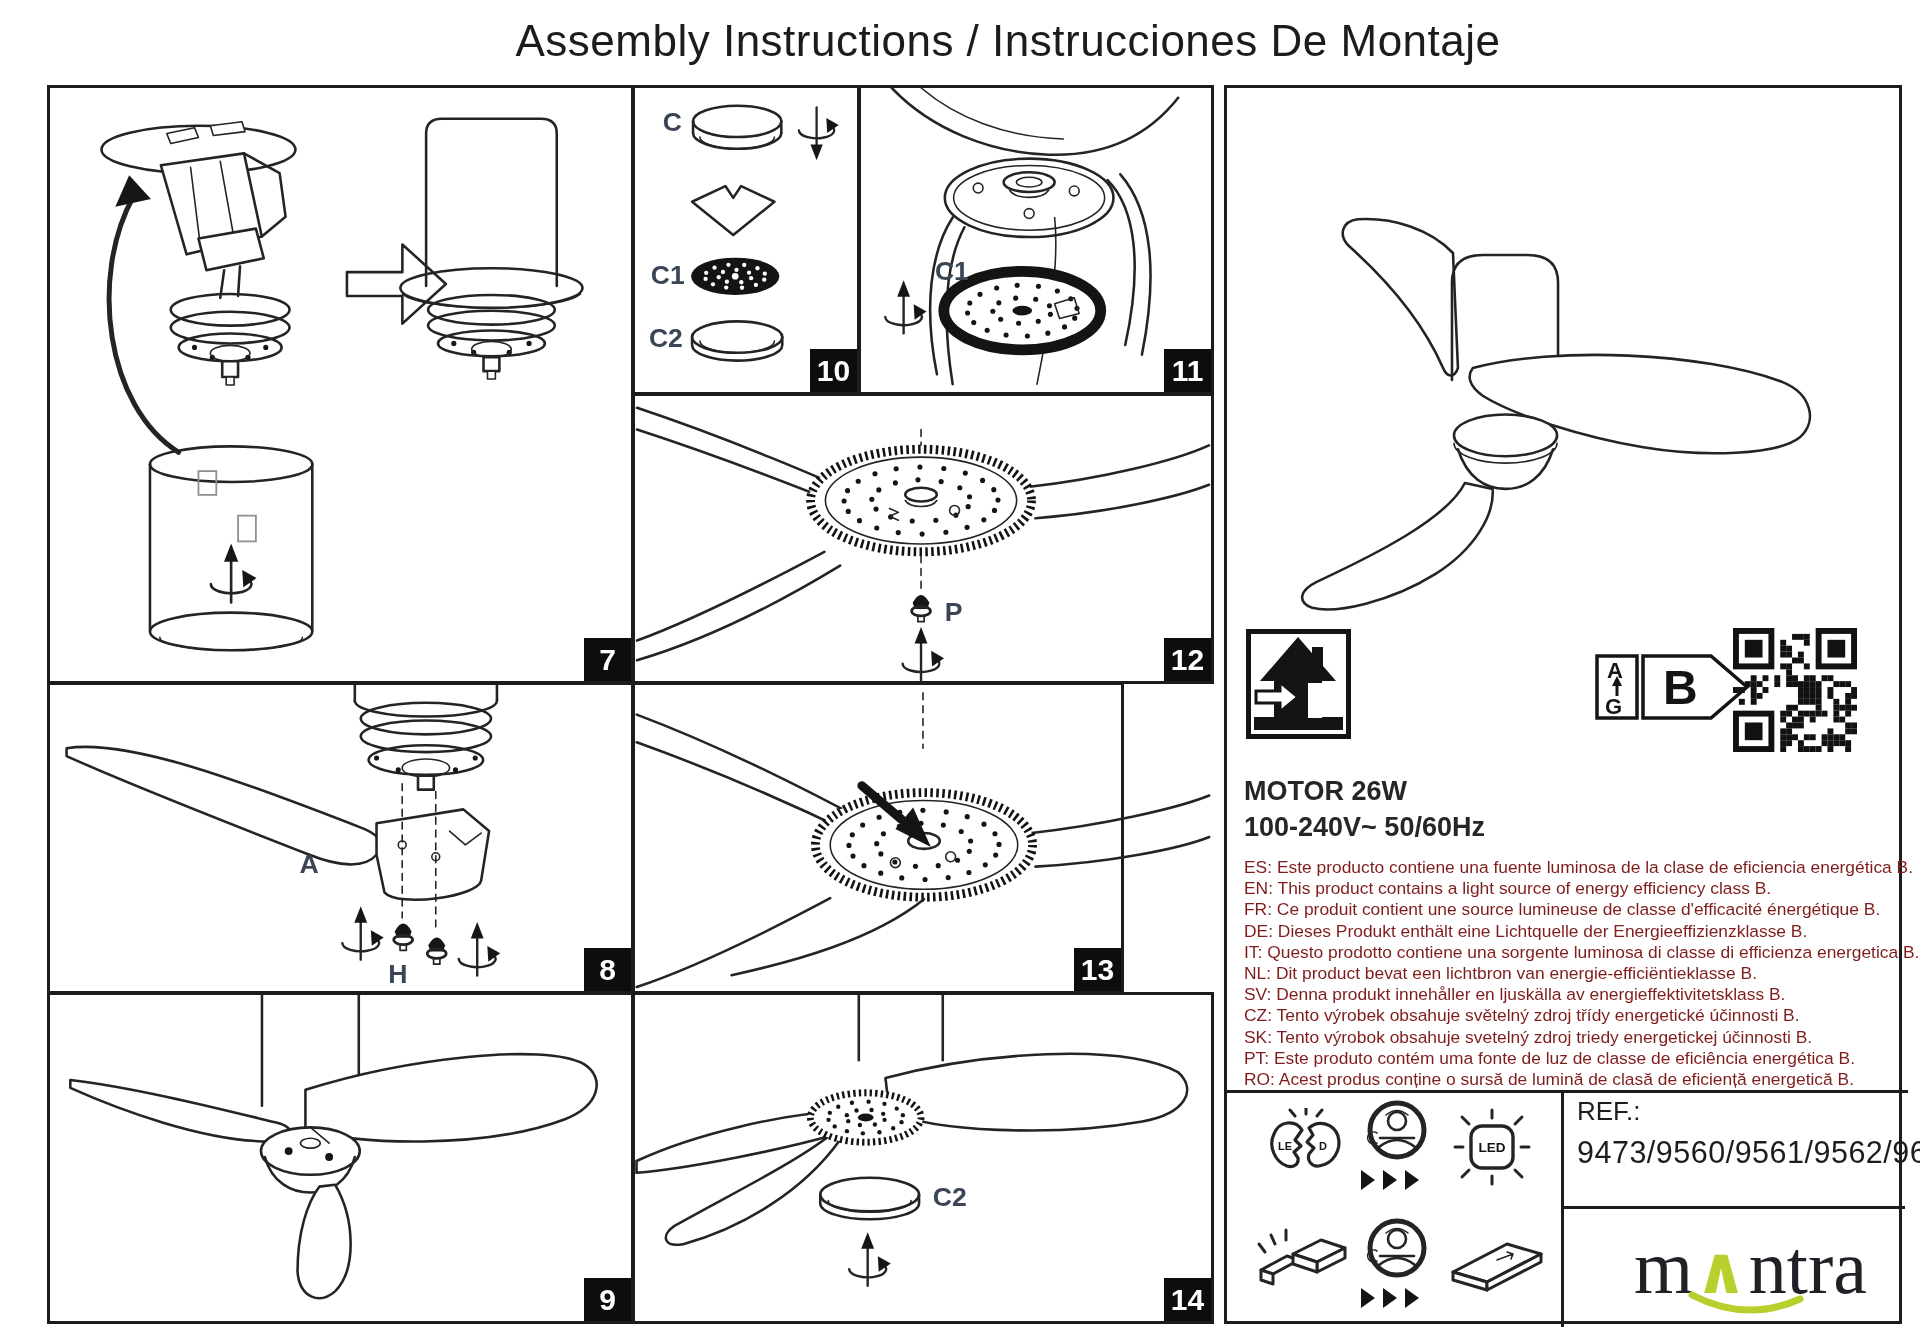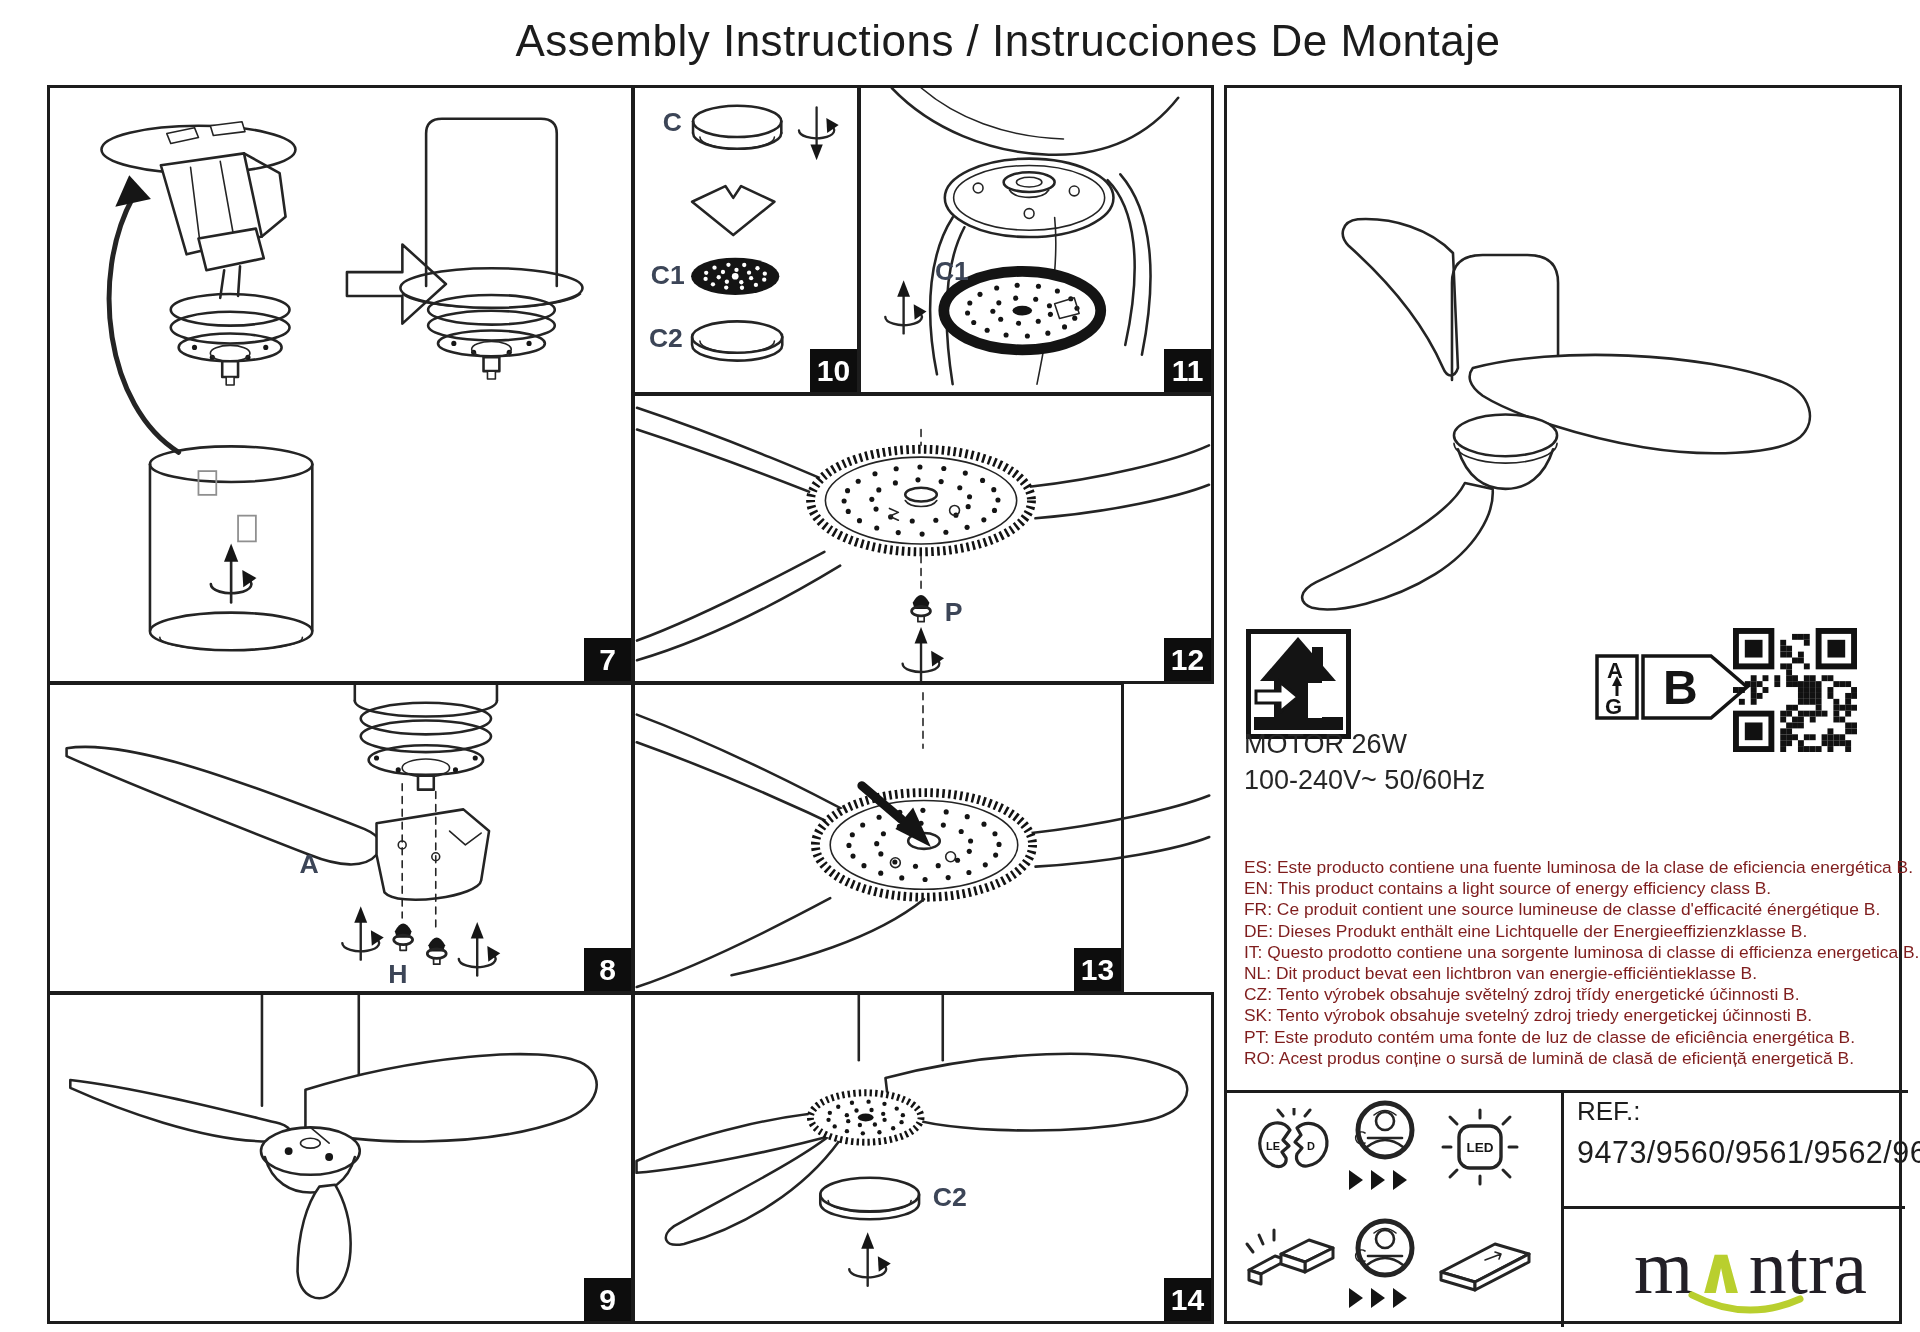--- a/index.html
+++ b/index.html
@@ -11,34 +11,34 @@
   svg{display:block;}
   .ln{fill:none;stroke:#242424;stroke-width:2.6;stroke-linecap:round;stroke-linejoin:round;}
   .lnf{fill:#ffffff;stroke:#242424;stroke-width:2.6;stroke-linecap:round;stroke-linejoin:round;}
   .thin{stroke-width:1.6;}
   .dash{stroke-dasharray:7 6;}
   .dotrim{fill:none;stroke:#131313;stroke-width:9;stroke-dasharray:2.6 3.4;}
   .dotrim7{fill:none;stroke:#131313;stroke-width:7;stroke-dasharray:2.4 3.2;}
   .lbl{fill:#3c4557;font-family:"Liberation Sans",sans-serif;font-weight:700;font-size:27px;}
   .grayln{fill:none;stroke:#8f8f8f;stroke-width:1.8;}
   
-  .rc-specs{position:absolute;left:17px;top:638px;font-size:27px;line-height:36px;color:#262626;}
+  .rc-specs{position:absolute;left:17px;top:685px;font-size:27px;line-height:36px;color:#262626;font-weight:bold;}
   .rc-langs{position:absolute;left:17px;top:769px;width:648px;font-size:17.4px;line-height:21.2px;color:#7f1d1d;}
   .rc-langs .row{white-space:nowrap;}
   .rc-div-h{position:absolute;left:-3px;top:1002px;width:684px;height:0;border-top:3px solid #1c1c1c;}
   .rc-div-v{position:absolute;left:334px;top:1002px;height:237px;width:0;border-left:3px solid #1c1c1c;}
   .rc-div-h2{position:absolute;left:334px;top:1118px;width:344px;height:0;border-top:3px solid #1c1c1c;}
   .ref-zone{position:absolute;left:350px;top:1008px;color:#1d1d1d;}
   .ref-label{font-size:26px;}
   .ref-nums{font-size:30.5px;margin-top:8px;letter-spacing:.5px;}
   .brand-zone{position:absolute;left:353px;top:1118px;width:341px;height:121px;display:flex;align-items:center;justify-content:center;}
   .brand{position:relative;font-family:"Liberation Serif",serif;font-size:76px;color:#221f26;line-height:1;}
   .brand .caret{color:#b9cf2e;font-family:"DejaVu Sans",sans-serif;font-size:66px;font-weight:700;padding:0 1px;}
   .brand svg.smile{position:absolute;left:52px;top:62px;}
-  .icons-zone{position:absolute;left:0;top:1002px;width:334px;height:237px;padding-left:33px;}
+  .icons-zone{position:absolute;left:12px;top:1002px;width:334px;height:237px;padding-left:33px;}
   .iz{position:absolute;}
 </style>
 </head>
 <body>
 
 <svg width="0" height="0" style="position:absolute" aria-hidden="true">
   <defs>
     <symbol id="rot-up" viewBox="0 0 60 80">
       <line x1="30" y1="24" x2="30" y2="66" class="ln"></line>
       <polygon points="23,26 37,26 30,8" fill="#161616"></polygon>
@@ -623,20 +623,21 @@
     <div>100-240V~ 50/60Hz</div>
   </div>
 
   <div class="rc-langs">
     <div class="row"><span>ES:</span> <span>Este producto contiene una fuente luminosa de la clase de eficiencia energética B.</span></div>
     <div class="row"><span>EN:</span> <span>This product contains a light source of energy efficiency class B.</span></div>
     <div class="row"><span>FR:</span> <span>Ce produit contient une source lumineuse de classe d'efficacité énergétique B.</span></div>
     <div class="row"><span>DE:</span> <span>Dieses Produkt enthält eine Lichtquelle der Energieeffizienzklasse B.</span></div>
     <div class="row"><span>IT:</span> <span>Questo prodotto contiene una sorgente luminosa di classe di efficienza energetica B.</span></div>
     <div class="row"><span>NL:</span> <span>Dit product bevat een lichtbron van energie-efficiëntieklasse B.</span></div>
+    <div class="row"><span>SV:</span> <span>Denna produkt innehåller en ljuskälla av energieffektivitetsklass B.</span></div>
     <div class="row"><span>CZ:</span> <span>Tento výrobek obsahuje světelný zdroj třídy energetické účinnosti B.</span></div>
     <div class="row"><span>SK:</span> <span>Tento výrobok obsahuje svetelný zdroj triedy energetickej účinnosti B.</span></div>
     <div class="row"><span>PT:</span> <span>Este produto contém uma fonte de luz de classe de eficiência energética B.</span></div>
     <div class="row"><span>RO:</span> <span>Acest produs conține o sursă de lumină de clasă de eficiență energetică B.</span></div>
   </div>
 
   <div class="rc-div-h"></div>
   <div class="rc-div-v"></div>
   <div class="rc-div-h2"></div>
 

